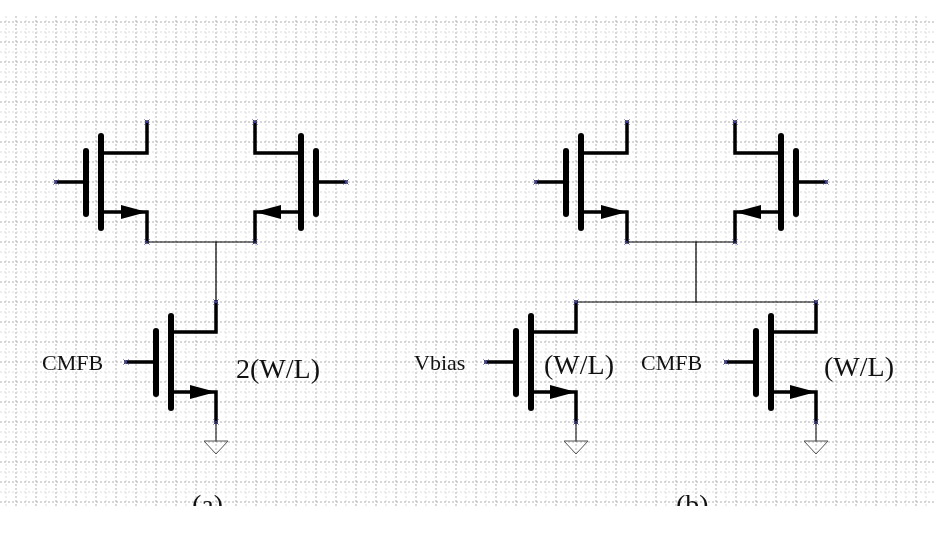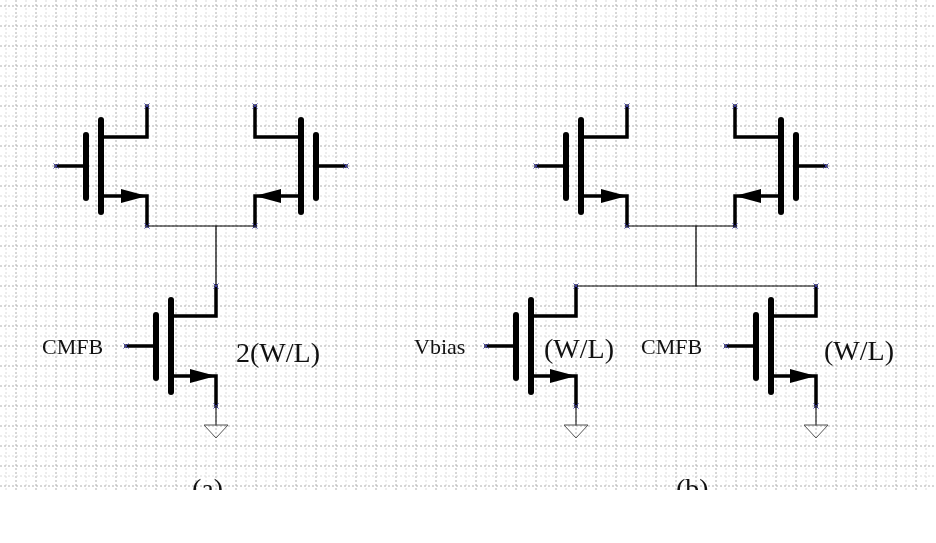--- a/index.html
+++ b/index.html
@@ -1,16 +1,16 @@
 <!DOCTYPE html>
 <html><head>
 <meta charset="utf-8">
 <style>
   html,body{margin:0;padding:0;background:#fff;}
-  #canvas{position:relative;width:936px;height:490px;overflow:hidden;background:#fff;}
+  #canvas{position:relative;width:936px;height:490px;overflow:hidden;background:#fff;margin-top:16px;}
   svg{position:absolute;left:0;top:0;}
   .lbl{font-family:"Liberation Serif","DejaVu Serif",serif;fill:#111;}
 </style>
 </head>
 <body>
 
 <div id="canvas">
   <svg id="grid" width="936" height="543">
       <line x1="6" y1="0" x2="6" y2="543" stroke="#dcdcdc" stroke-width="1" stroke-dasharray="2,2"></line>
       <line x1="16" y1="0" x2="16" y2="543" stroke="#b0b0b0" stroke-width="1" stroke-dasharray="2,2"></line>

